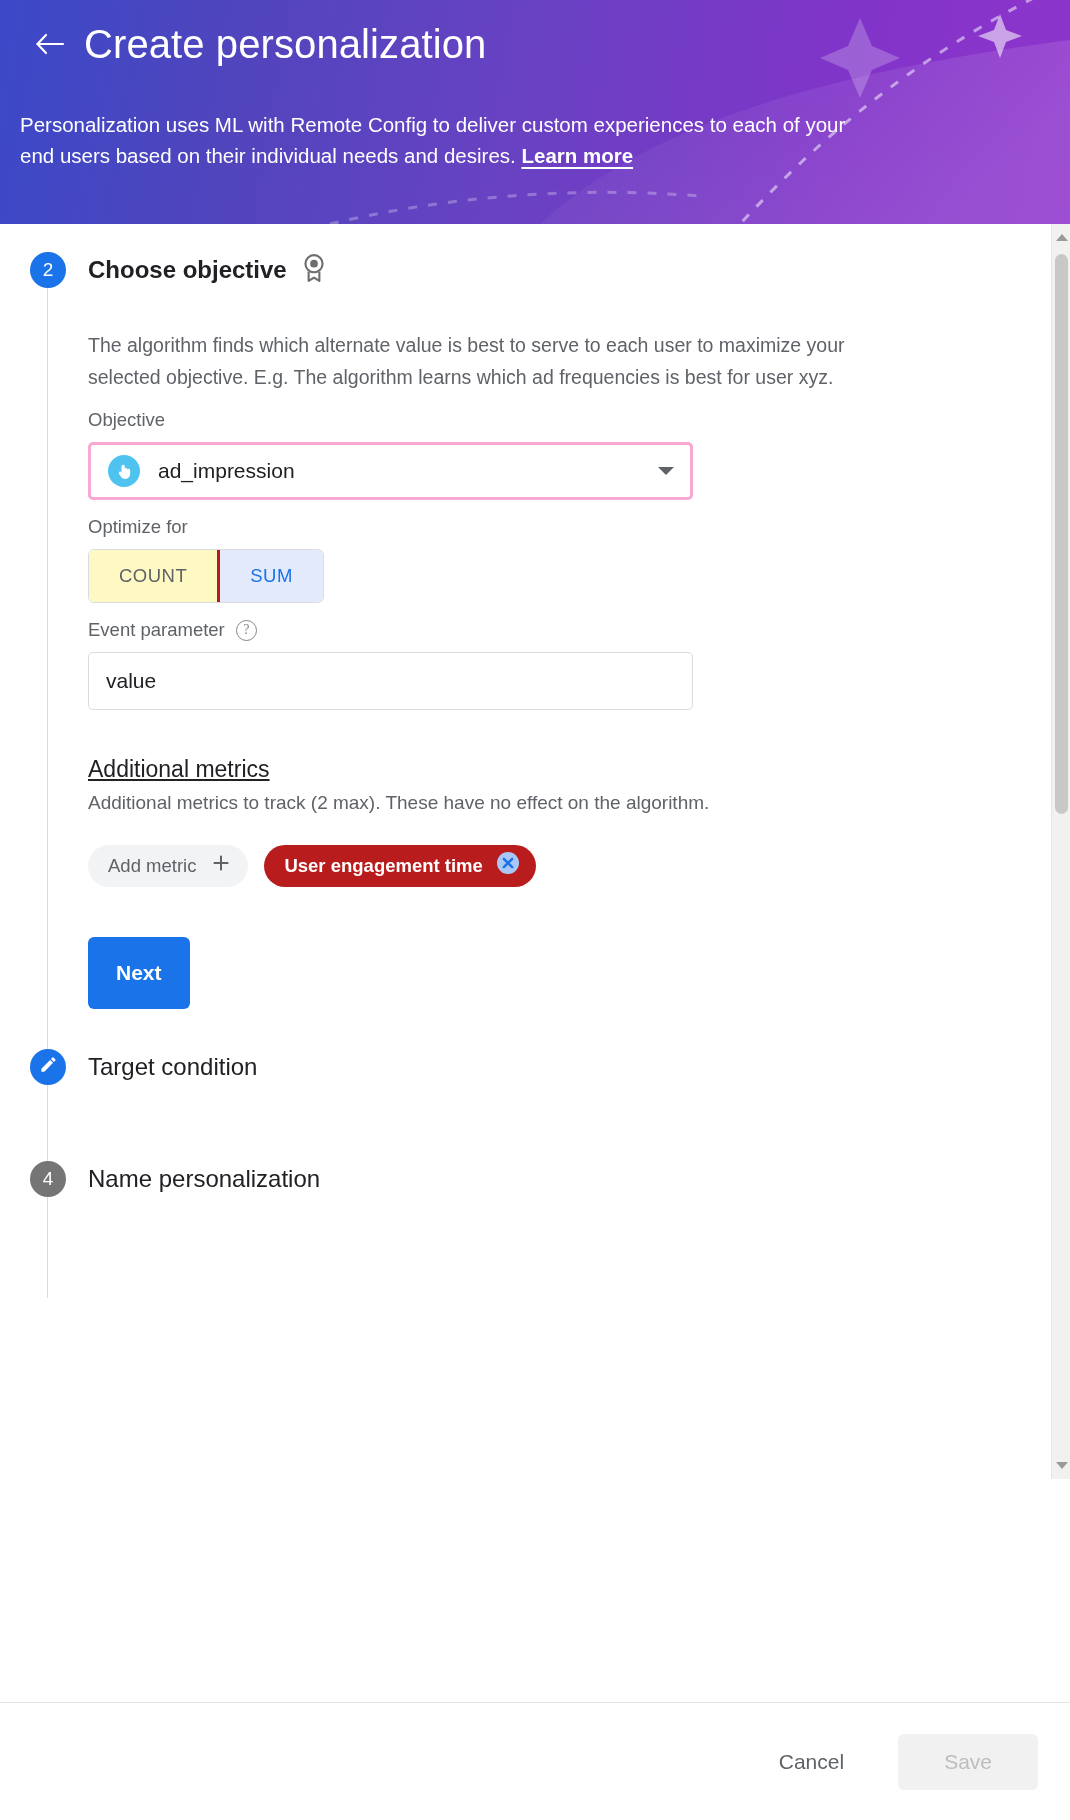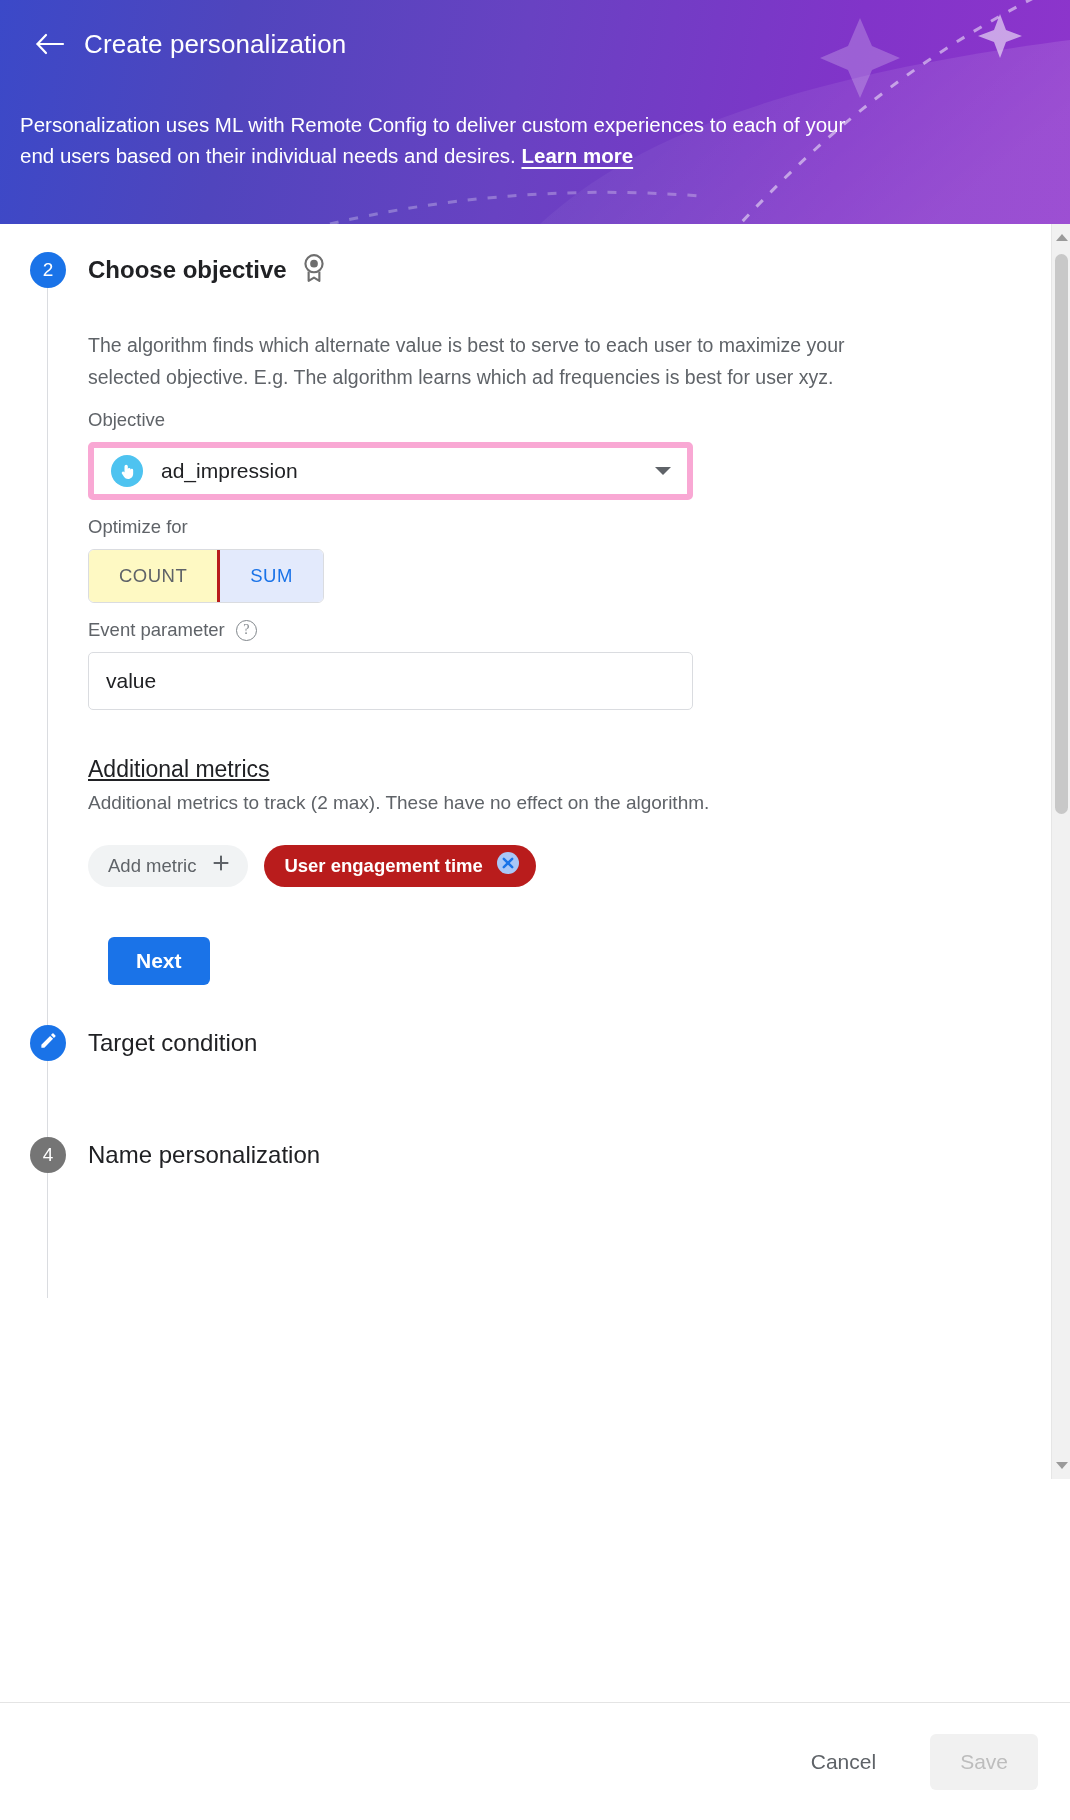--- a/index.html
+++ b/index.html
@@ -27,21 +27,21 @@
     display: flex; align-items: center;
     padding: 24px 0 0 30px;
   }
   .back-arrow {
     width: 40px; height: 40px;
     display: flex; align-items: center; justify-content: center;
     cursor: pointer; border-radius: 50%;
   }
   .back-arrow svg { display:block; }
   .banner-title {
-    font-size: 26px; font-weight: 400; letter-spacing: .1px;
+    font-size: 40px; font-weight: 400; letter-spacing: .1px;
     margin-left: 14px; line-height: 1;
   }
   .banner-body {
     position: relative; z-index: 3;
     margin: 45px 0 0 20px;
     width: 830px;
     font-size: 20.5px; line-height: 1.52;
     font-weight: 400;
   }
   .learn-more {
@@ -131,21 +131,21 @@
   }
 
   .field-label {
     font-size: 18.5px; color: #5f6368; margin-top: 16px; margin-bottom: 11px;
     display: flex; align-items: center; gap: 11px;
   }
 
   
   .select {
     width: 605px; height: 58px;
-    border: 6px solid #f9a8d4; border-radius: 5px;
+    border: 3px solid #f9a8d4; border-radius: 5px;
     display: flex; align-items: center;
     padding: 0 16px 0 17px;
     background: #fff; cursor: pointer;
   }
   .sel-icon {
     width: 32px; height: 32px; border-radius: 50%;
     background: #4ec3f0;
     display:flex; align-items:center; justify-content:center;
     flex: 0 0 32px;
   }
@@ -209,27 +209,26 @@
     font-size: 18.5px;
   }
   .chip-add { background: #f1f3f4; color: #5f6368; }
   .chip-add .plus-icon { margin-left: 14px; }
   .chip-selected { background: #b91c1c; color: #fff; font-weight: 600; }
   .chip-selected .x-icon { margin-left: 13px; }
 
   
   .btn-next {
     margin-top: 50px;
-    height: 48px; padding: 0 28px;
+    height: 72px; padding: 0 28px;
     background: #1a73e8; color: #fff;
     border: none; border-radius: 6px;
     font-size: 21px; font-weight: 600;
     font-family: "Liberation Sans", sans-serif;
     cursor: pointer;
-    margin-left: 20px;
   }
 
   
   .footer {
     position: absolute; left: 0; bottom: 0;
     width: 1070px; height: 118px;
     background: #fff;
     border-top: 1px solid #e4e4e4;
     display: flex; align-items: center; justify-content: flex-end;
     padding-right: 32px; gap: 32px;
@@ -237,21 +236,21 @@
   .btn-cancel {
     background: transparent; border: none;
     color: #5f6368; font-size: 21px;
     font-family: "Liberation Sans", sans-serif;
     padding: 14px 22px; border-radius: 6px; cursor: pointer;
   }
   .btn-save {
     background: #f1f1f1; border: none;
     color: #bdbdbd; font-size: 21px;
     font-family: "Liberation Sans", sans-serif;
-    padding: 16px 30px; border-radius: 6px; cursor: default;
+    padding: 16px 46px; border-radius: 6px; cursor: default;
   }
 </style>
 </head>
 <body>
 
 <div class="page">
 
   <div class="banner">
 
     <svg class="banner-deco" width="1070" height="224" viewBox="0 0 1070 224">

